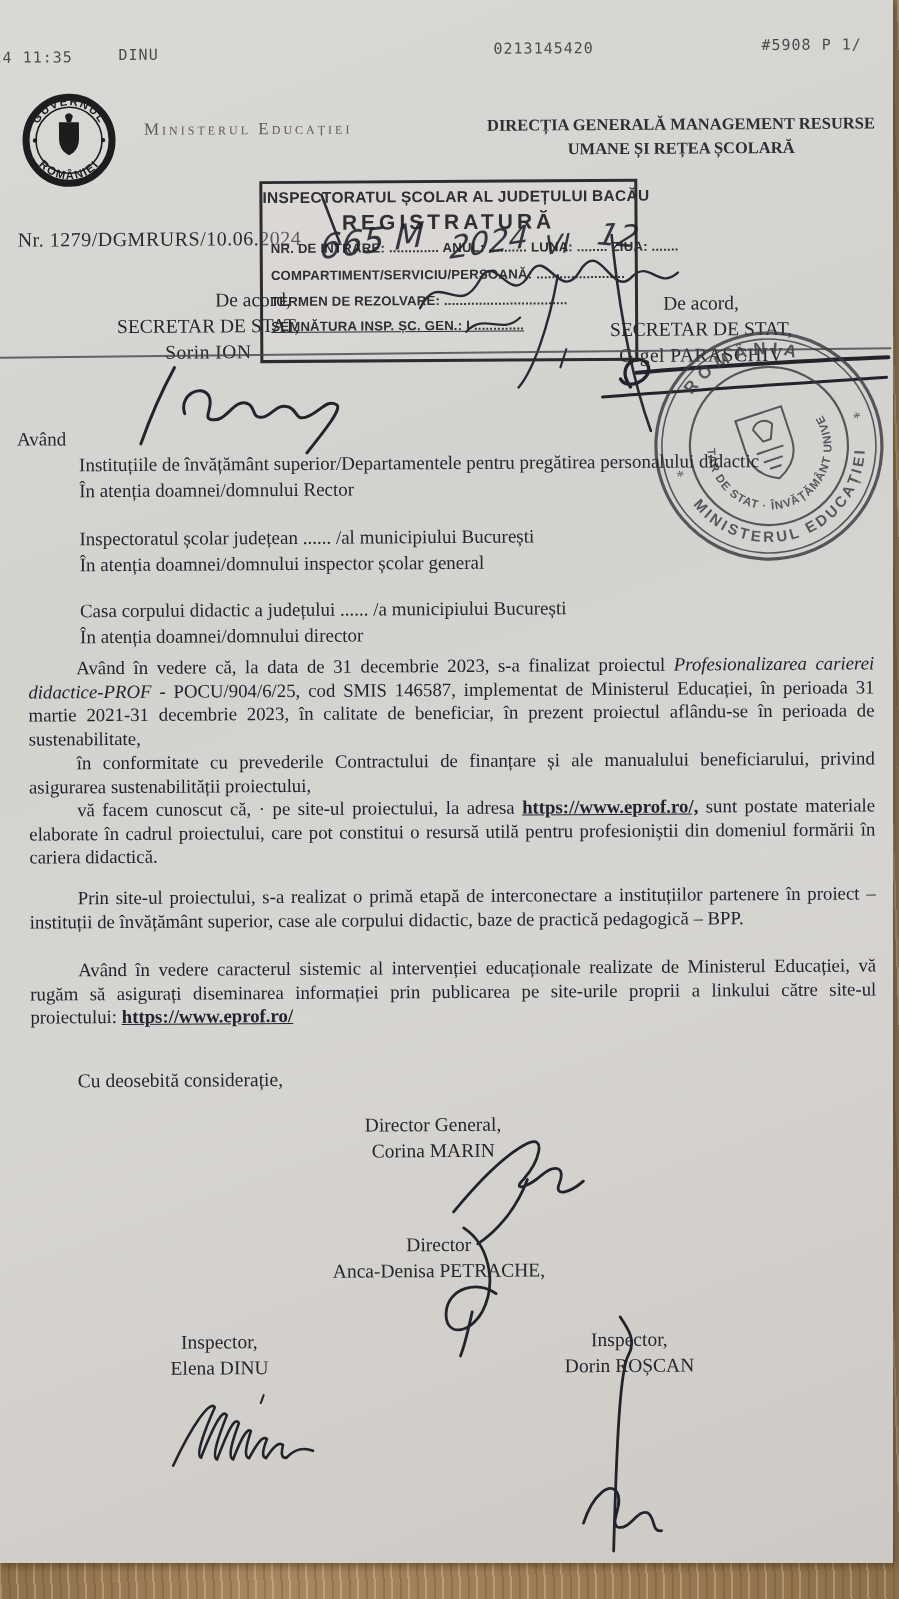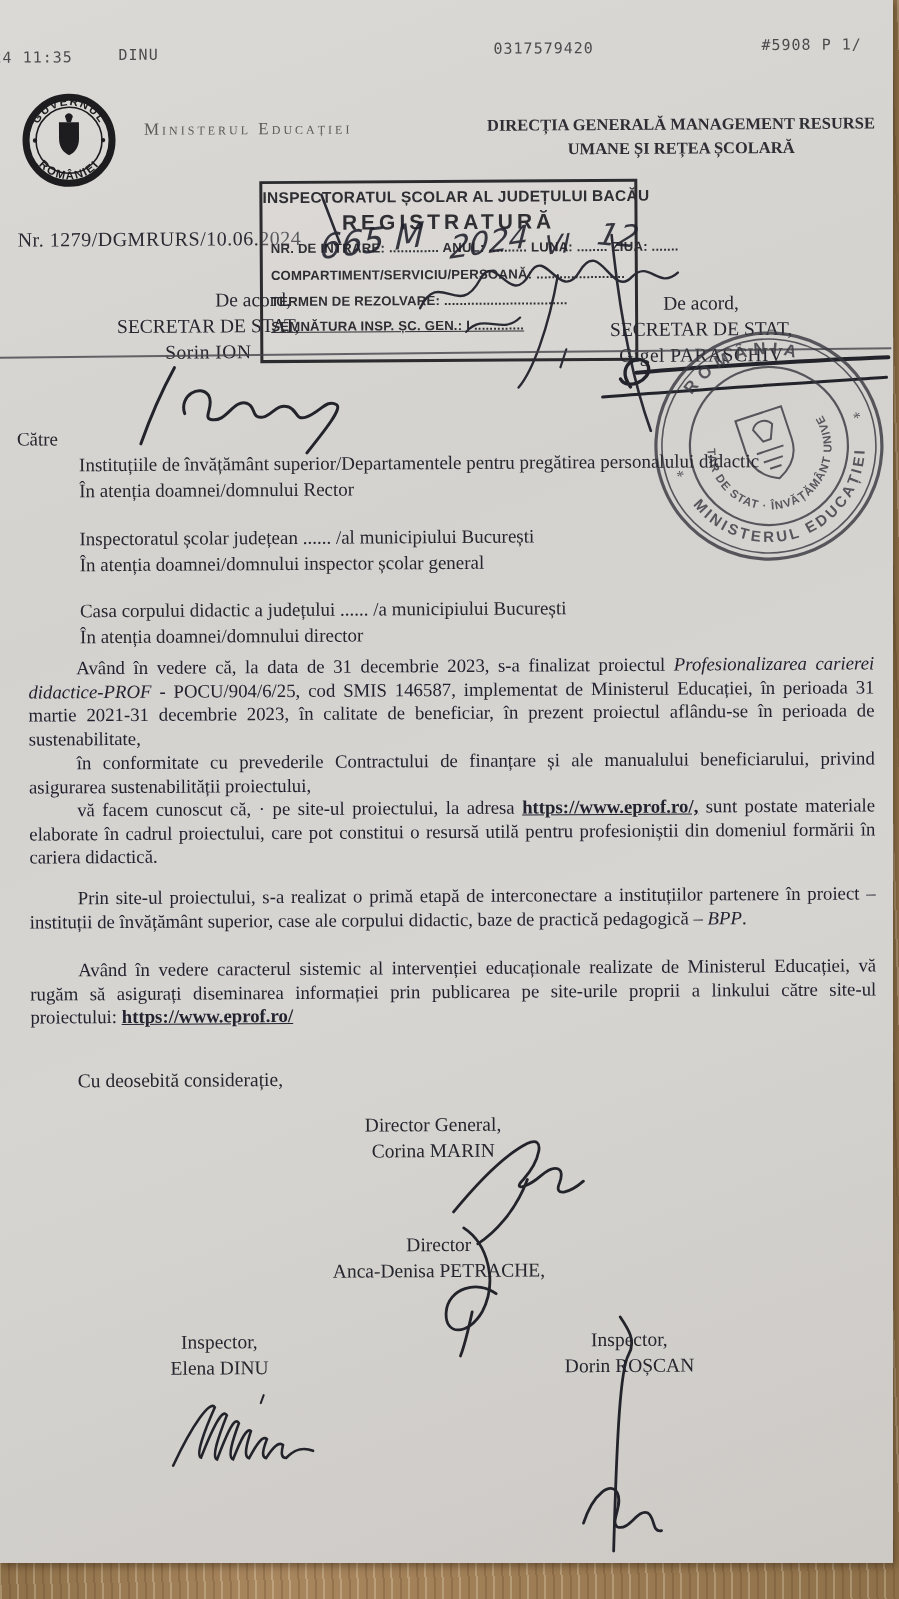--- a/index.html
+++ b/index.html
@@ -39,21 +39,21 @@
 <body>
 
 <div class="stage">
   <div class="wood-streaks"></div>
 
   <div class="paper">
     <div class="tilt">
 
       <div class="abs fax" style="left:-4px;top:46px;">24 11:35</div>
       <div class="abs fax" style="left:122px;top:44px;">DINU</div>
-      <div class="abs fax" style="left:497px;top:40px;">0317579420</div>
+      <div class="abs fax" style="left:497px;top:40px;">0213145420</div>
       <div class="abs fax" style="left:765px;top:38px;">#5908  P   1/</div>
 
       <svg class="abs" style="left:24px;top:90px;" width="96" height="96" viewBox="0 0 96 96">
         <circle cx="48" cy="48" r="43" fill="none" stroke="#1d1d20" stroke-width="7"></circle>
         <circle cx="48" cy="48" r="33" fill="none" stroke="#1d1d20" stroke-width="1.6"></circle>
         <defs>
           <path id="larcT" d="M 13,48 A 35,35 0 0 1 83,48"></path>
           <path id="larcB" d="M 9,48 A 39,39 0 0 0 87,48"></path>
         </defs>
         <text font-family="Liberation Sans,sans-serif" font-size="11.5" font-weight="bold" fill="#1d1d20" letter-spacing="1.5">
@@ -145,21 +145,21 @@
         </text>
         <text x="-97" y="6" font-size="16" fill="#3a3a42">*</text>
         <text x="89" y="6" font-size="16" fill="#3a3a42">*</text>
         <g stroke="#3a3a42" fill="none" stroke-width="2">
           <path d="M-24,-34 h48 v34 c0,18 -11,28 -24,34 c-13,-6 -24,-16 -24,-34 z"></path>
           <path d="M-10,-20 c4,-8 16,-8 20,0 l-6,14 h-8 z"></path>
           <path d="M-14,4 h28 M-10,14 h20 M-6,22 h12"></path>
         </g>
       </svg>
 
-      <div class="abs addr" style="left:18px;top:424px;">Către</div>
+      <div class="abs addr" style="left:18px;top:424px;">Având</div>
       <div class="abs addr" style="left:80px;top:450px;width:800px;">
         <div>Instituțiile de învățământ superior/Departamentele pentru pregătirea personalului didactic</div>
         <div>În atenția doamnei/domnului Rector</div>
       </div>
       <div class="abs addr" style="left:80px;top:524px;width:800px;">
         <div>Inspectoratul școlar județean ...... /al municipiului București</div>
         <div>În atenția doamnei/domnului inspector școlar general</div>
       </div>
       <div class="abs addr" style="left:80px;top:596px;width:800px;">
         <div>Casa corpului didactic a județului ...... /a municipiului București</div>
@@ -167,21 +167,21 @@
       </div>
 
       <div class="abs para" style="left:28px;top:654px;">
         <span>Având în vedere că, la data de 31 decembrie 2023, s-a finalizat proiectul </span><span style="font-style:italic;">Profesionalizarea carierei didactice-PROF</span><span> - POCU/904/6/25, cod SMIS 146587, implementat de Ministerul Educației, în perioada 31 martie 2021-31 decembrie 2023, în calitate de beneficiar, în prezent proiectul aflându-se în perioada de sustenabilitate,</span>
       </div>
       <div class="abs para" style="left:28px;top:749px;">în conformitate cu prevederile Contractului de finanțare și ale manualului beneficiarului, privind asigurarea sustenabilității proiectului,</div>
       <div class="abs para" style="left:28px;top:796px;">
         <span>vă facem cunoscut că,  ·  pe site-ul proiectului, la adresa </span><span class="lnk">https://www.eprof.ro/,</span><span> sunt postate materiale elaborate în cadrul proiectului, care pot constitui o resursă utilă pentru profesioniștii din domeniul formării în cariera didactică.</span>
       </div>
       <div class="abs para" style="left:28px;top:884px;">
-        <span>Prin site-ul proiectului, s-a realizat o primă etapă de interconectare a instituțiilor partenere în proiect – instituții de învățământ superior, case ale corpului didactic, baze de practică pedagogică – </span><span style="font-style:italic;margin-top:44px;">BPP</span><span>.</span>
+        <span>Prin site-ul proiectului, s-a realizat o primă etapă de interconectare a instituțiilor partenere în proiect – instituții de învățământ superior, case ale corpului didactic, baze de practică pedagogică – </span><span style="margin-top:44px;">BPP</span><span>.</span>
       </div>
       <div class="abs para" style="left:28px;top:956px;">
         <span>Având în vedere caracterul sistemic al intervenției educaționale realizate de Ministerul Educației, vă rugăm să asigurați diseminarea informației prin publicarea pe site-urile proprii a linkului către site-ul proiectului: </span><span class="lnk">https://www.eprof.ro/</span>
       </div>
 
       <div class="abs closing" style="left:75px;top:1068px;">Cu deosebită considerație,</div>
 
       <div class="abs signer" style="left:325px;top:1112px;width:210px;">
         <div>Director General,</div>
         <div>Corina MARIN</div>

